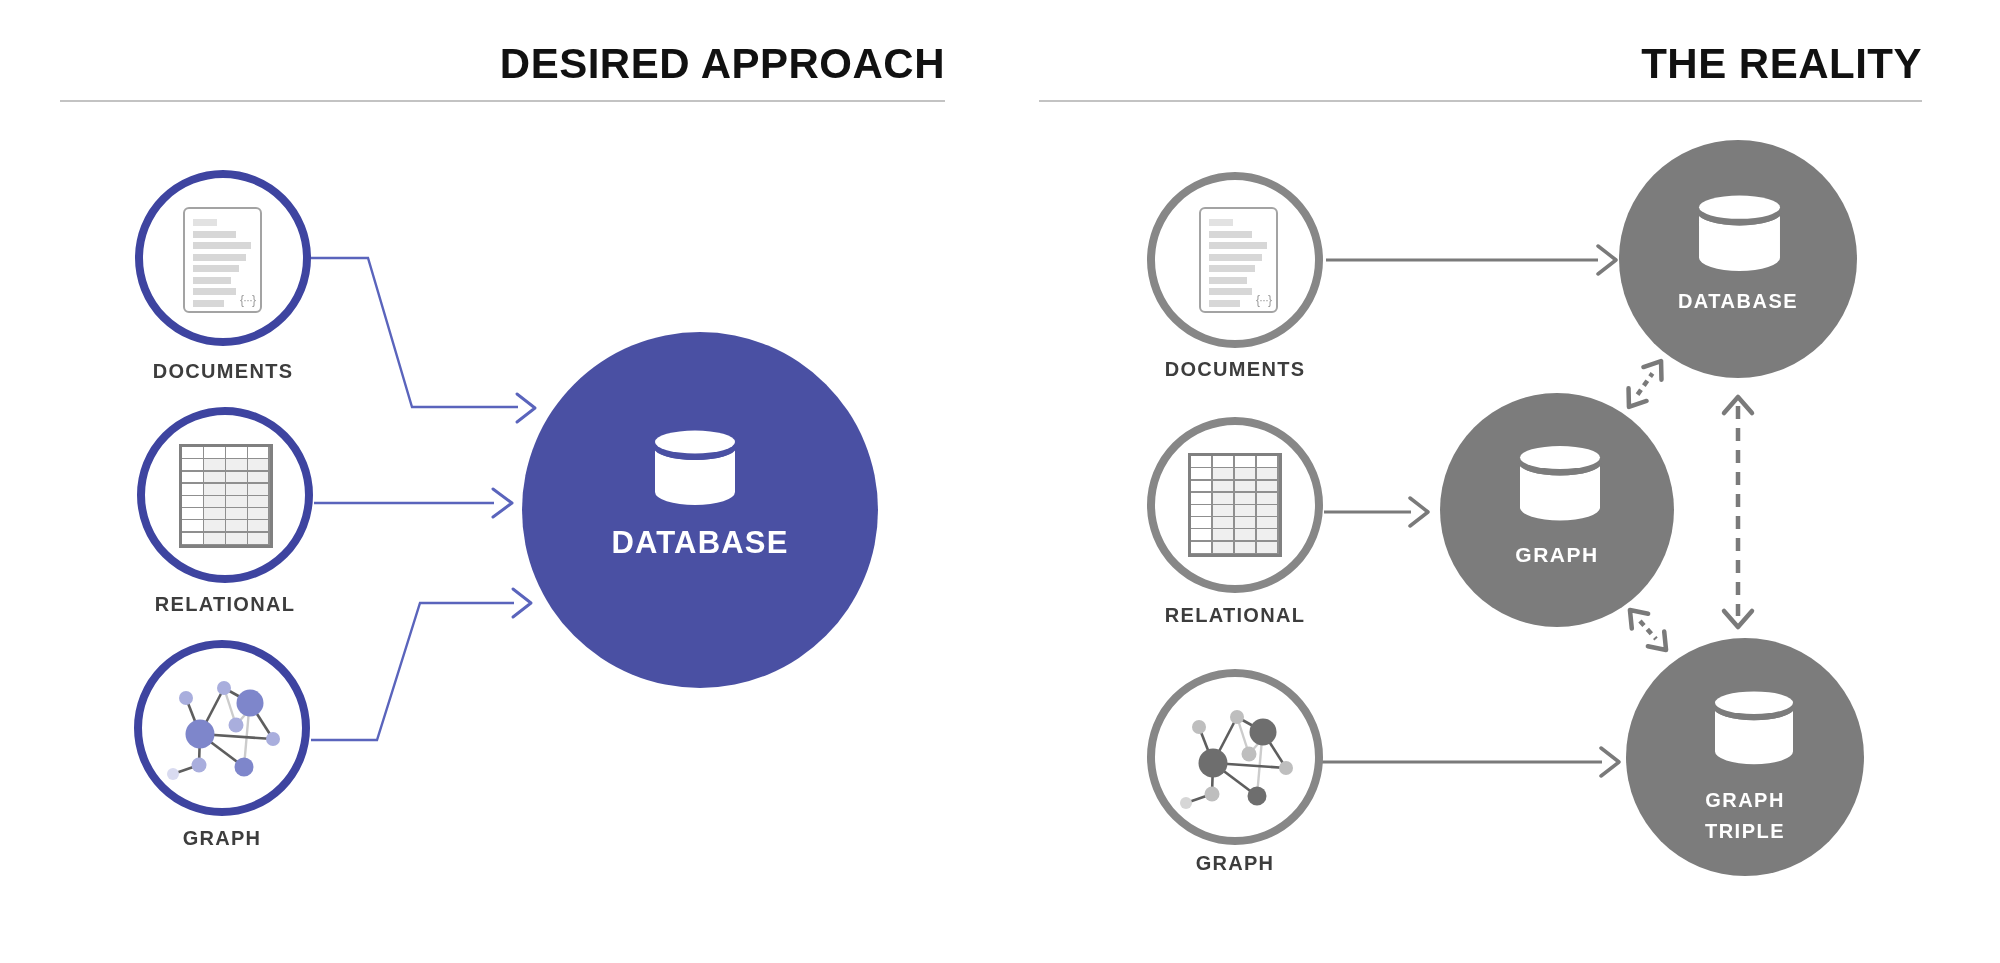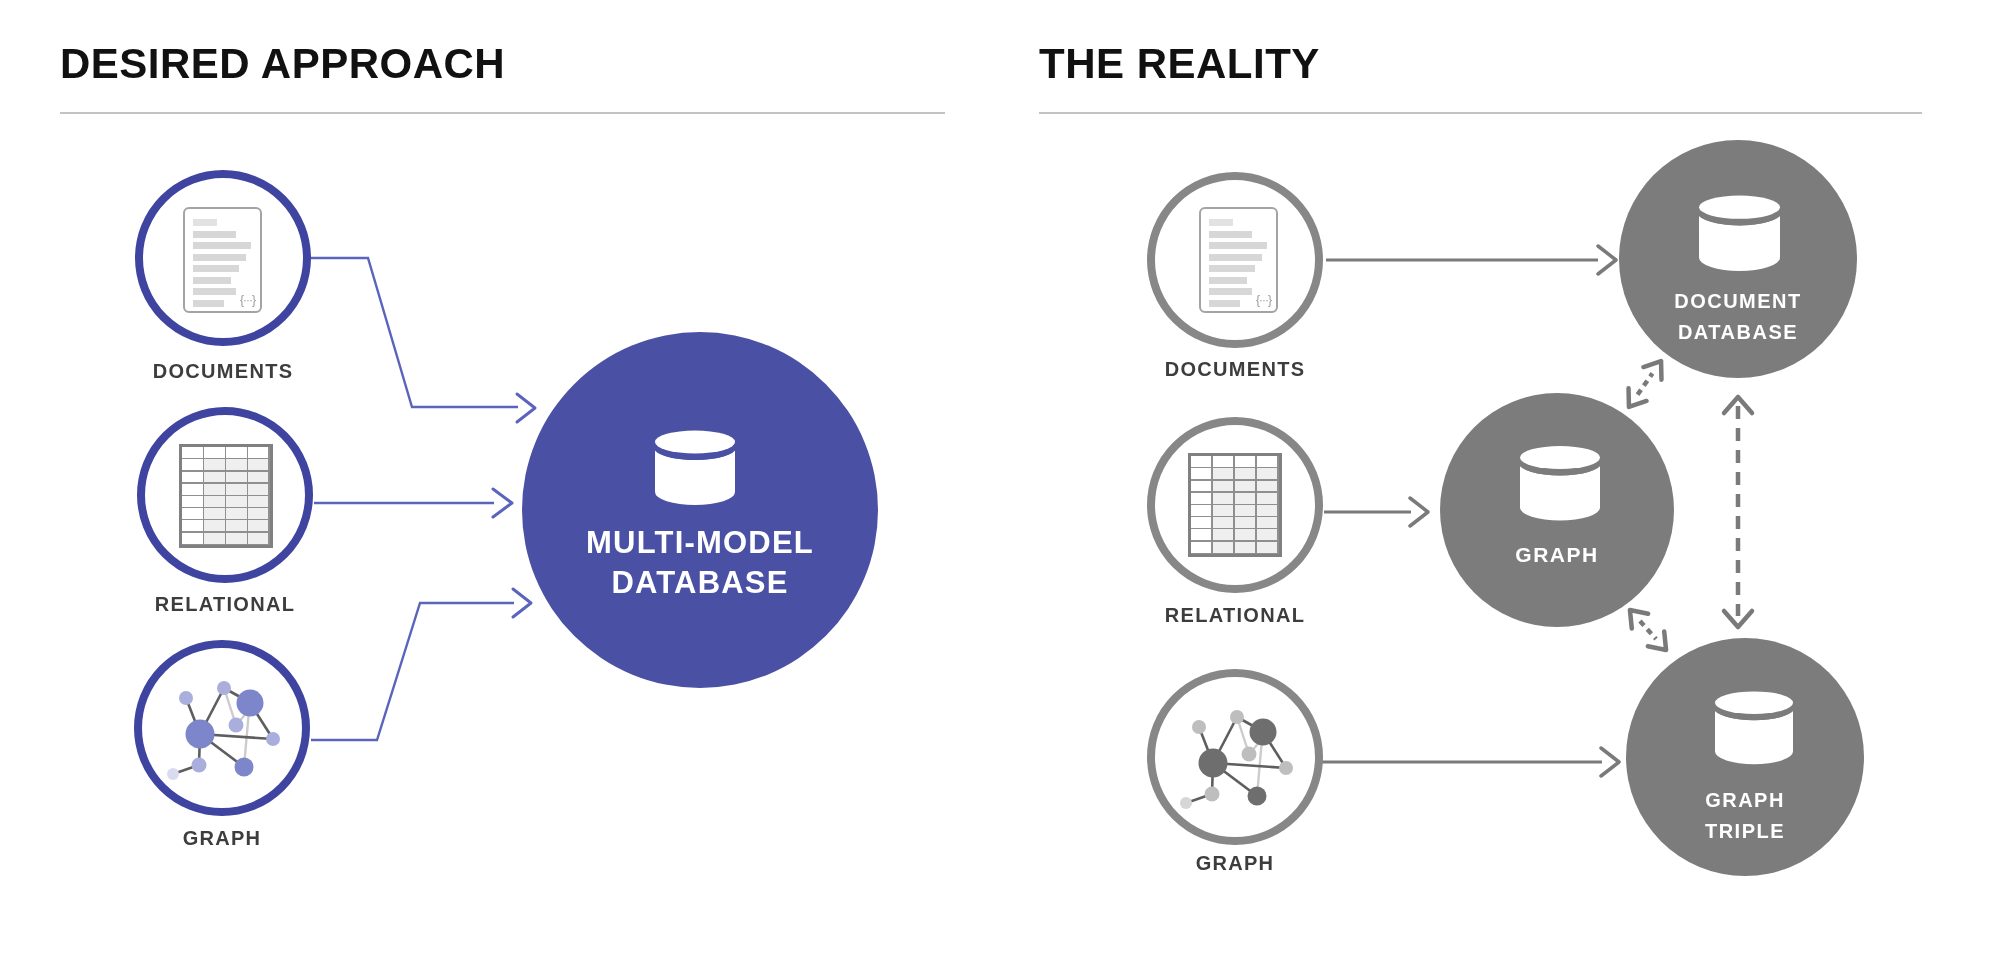--- a/index.html
+++ b/index.html
@@ -1,21 +1,21 @@
 <!DOCTYPE html>
 <html><head>
 <meta charset="utf-8">
 <style>
   html,body{margin:0;padding:0;background:#ffffff;}
   .canvas{
     position:relative;width:2000px;height:963px;background:#ffffff;
     font-family:"Liberation Sans", sans-serif;overflow:hidden;
   }
   
-  .panel-header{position:absolute;text-align:left;border-bottom:2px solid #c3c3c3;padding-bottom:24px;}
+  .panel-header{position:absolute;text-align:right;border-bottom:2px solid #c3c3c3;padding-bottom:12px;}
   .header-left{left:60px;top:40px;width:885px;}
   .header-right{left:1039px;top:40px;width:883px;}
   .panel-header h1{
     margin:0;font-size:42px;line-height:48px;font-weight:bold;color:#111111;letter-spacing:0.5px;
   }
   
   .overlay{position:absolute;left:0;top:0;pointer-events:none;}
   .blue-line{stroke:#5a64bc;stroke-width:2.4;fill:none;}
   .blue-head{stroke:#5a64bc;stroke-width:3;fill:none;stroke-linecap:round;stroke-linejoin:round;}
   .gray-line{stroke:#7a7a7a;stroke-width:2.8;fill:none;}
@@ -154,25 +154,23 @@
     <ellipse class="cyl-lid" cx="42" cy="12" rx="40" ry="11.5"></ellipse>
     <path class="sep-gray" d="M1.5,15.5 A40.5,12.5 0 0 0 82.5,15.5"></path>
   </svg>
   <svg class="cyl cyl-triple" viewBox="0 0 84 80">
     <path class="cyl-body" d="M2,18 A40,12 0 0 0 82,18 L82,62 A40,13 0 0 1 2,62 Z"></path>
     <ellipse class="cyl-lid" cx="42" cy="12" rx="40" ry="11.5"></ellipse>
     <path class="sep-gray" d="M1.5,15.5 A40.5,12.5 0 0 0 82.5,15.5"></path>
   </svg>
 
   <div class="db-text db-text-blue">
-    <div>MULTI-MODEL</div>
     <div>DATABASE</div>
   </div>
   <div class="db-text db-text-doc">
-    <div>DOCUMENT</div>
     <div>DATABASE</div>
   </div>
   <div class="db-text db-text-rdbms">
     <div>GRAPH</div>
   </div>
   <div class="db-text db-text-triple">
     <div>GRAPH</div>
     <div>TRIPLE</div>
   </div>
 

